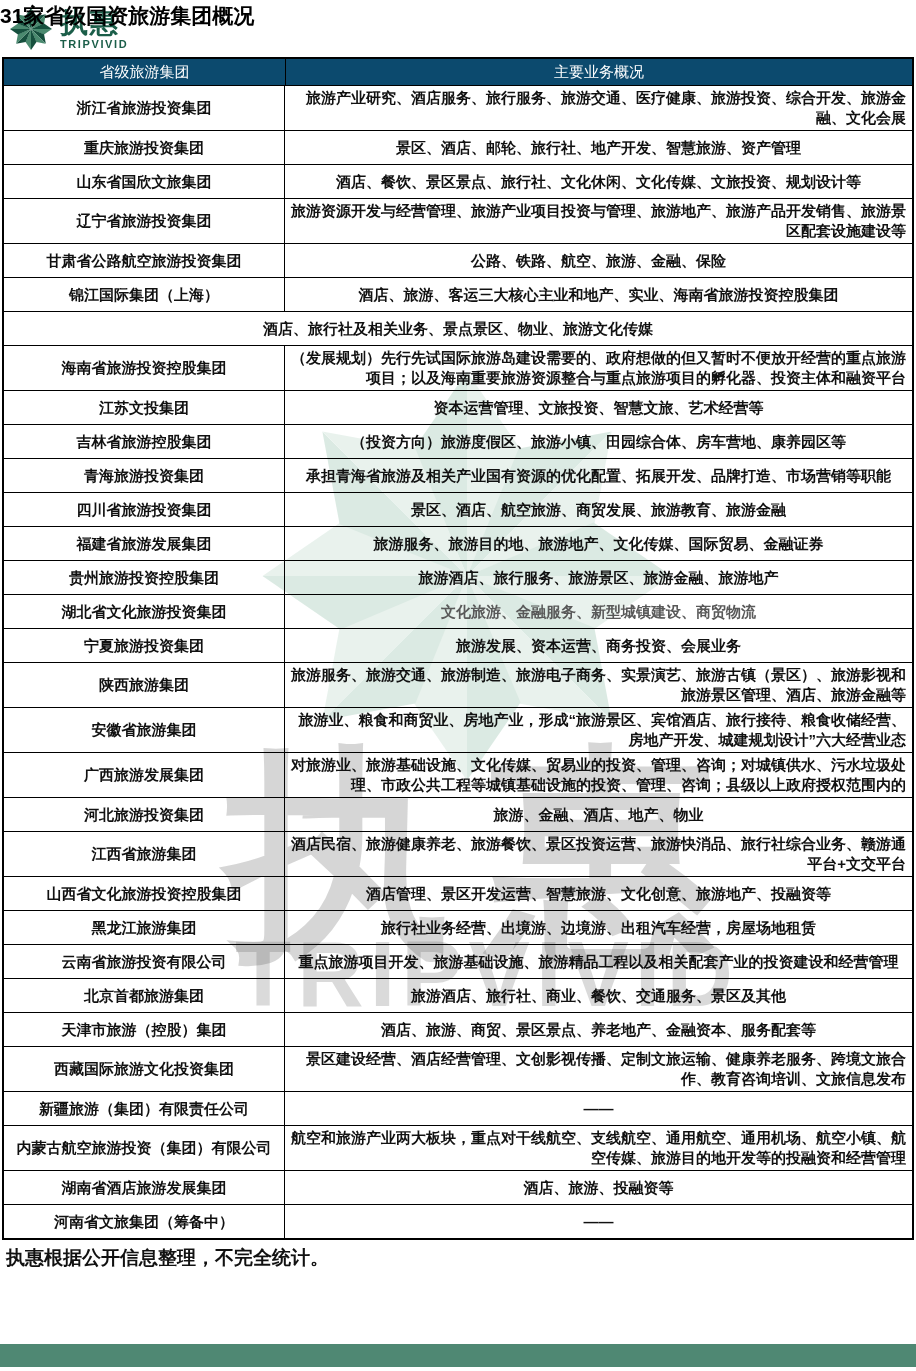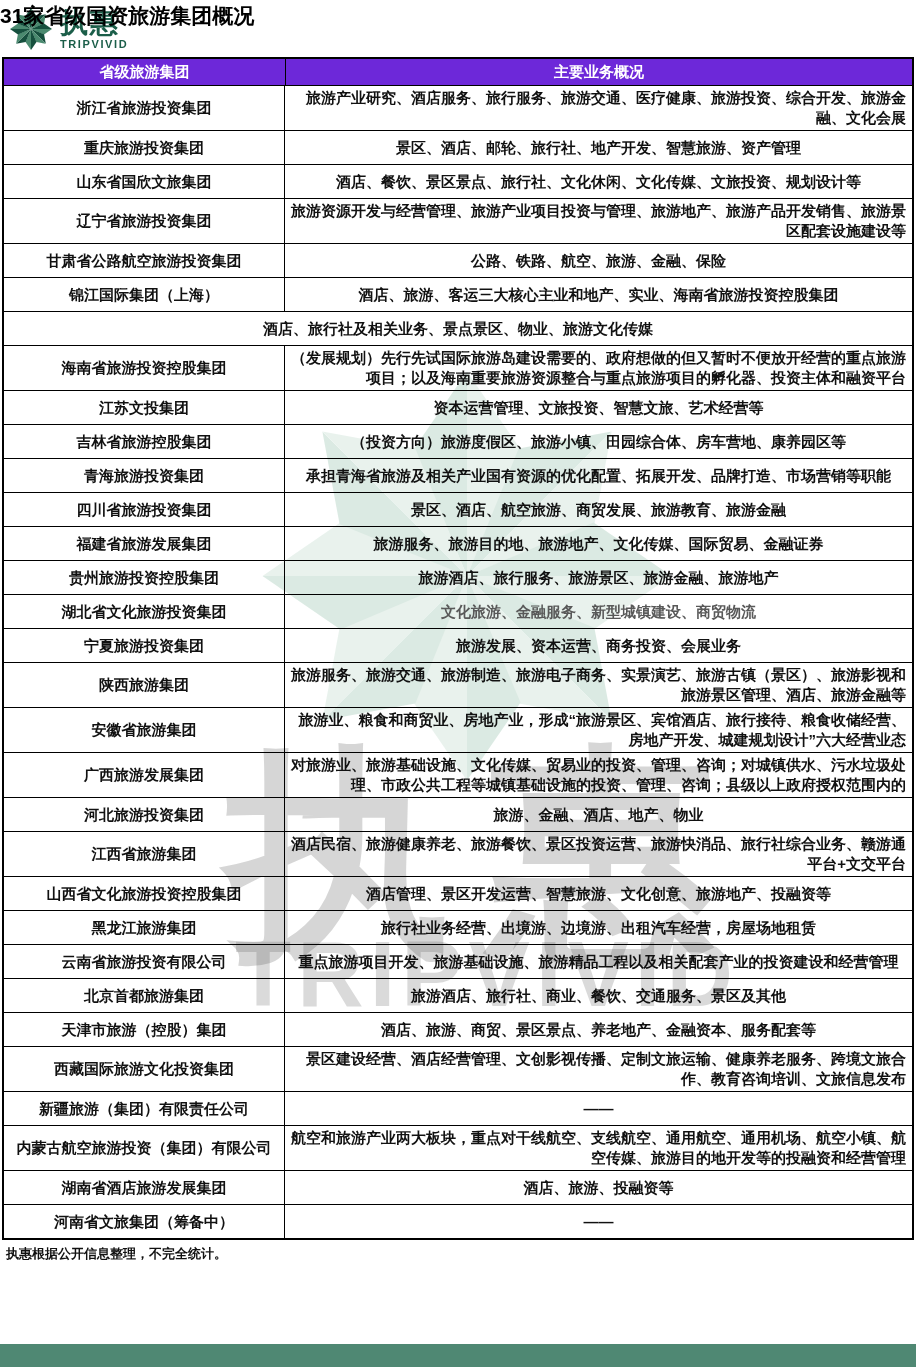--- a/index.html
+++ b/index.html
@@ -33,35 +33,35 @@
   .page-title{
     position:absolute;left:0;right:0;top:2px;
     font-size:21px;font-weight:bold;color:#000;
   }
 
   
   .tbl{
     position:relative;z-index:1;margin:0 2px;border:2px solid #000;
     background:transparent;
   }
-  .thead{display:flex;background:#6d28d9;color:#fff;font-weight:bold;font-size:15px;}
+  .thead{display:flex;background:#0c4a6e;color:#fff;font-weight:normal;font-size:15px;}
   .thead .th{display:flex;align-items:center;justify-content:center;min-height:26px;}
   .th-left{width:281px;border-right:1px solid #000;}
   .th-right{flex:1;}
   .tr{display:flex;border-top:1px solid #000;}
   .td{display:flex;align-items:center;justify-content:center;text-align:center;
       padding:2px 6px;min-height:33px;box-sizing:border-box;line-height:20px;}
   .td-name{width:281px;border-right:1px solid #000;font-size:15px;font-weight:600;flex:none;}
   .td-biz{flex:1;font-size:15px;font-weight:600;text-align:right;}
   .td-biz.muted{color:#595959;}
 
   
   .foot-note{
     position:relative;z-index:1;margin:2px 2px 0 2px;padding:3px 4px 4px 4px;
-    font-size:13px;font-weight:600;color:#111;text-align:left;
+    font-size:19px;font-weight:600;color:#111;text-align:left;
   }
   .bottom-bar{position:absolute;left:0;right:0;bottom:4px;height:23px;background:#4f8873;z-index:1;}
 </style>
 </head>
 <body>
 
 <div class="page">
 
   <svg class="wm-star" viewBox="-46 -46 92 92" aria-hidden="true">
     <g>

